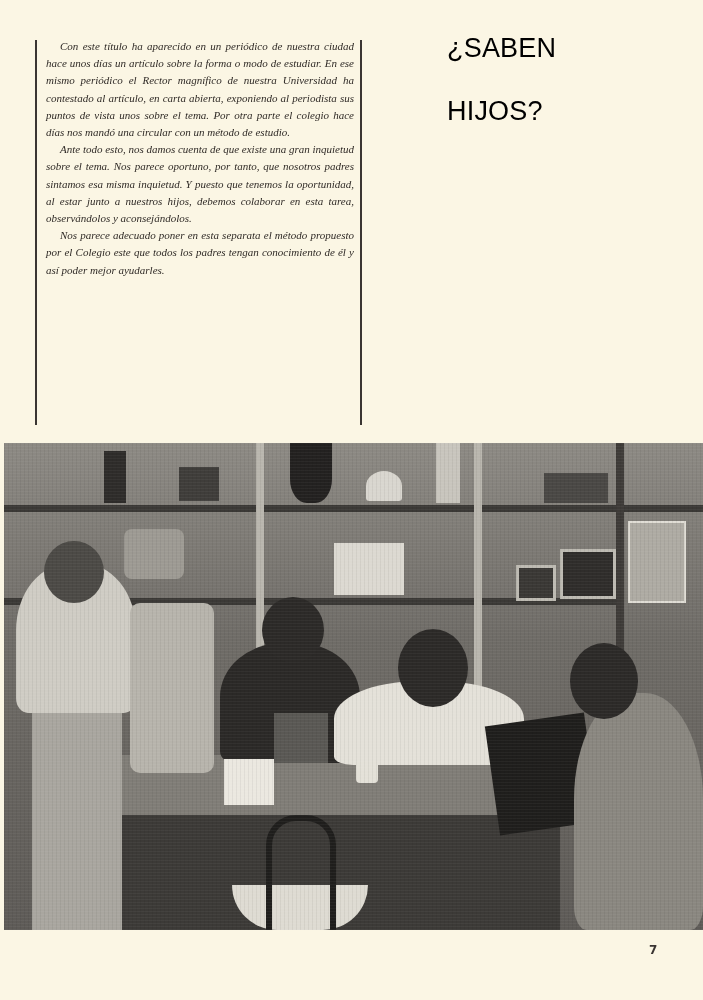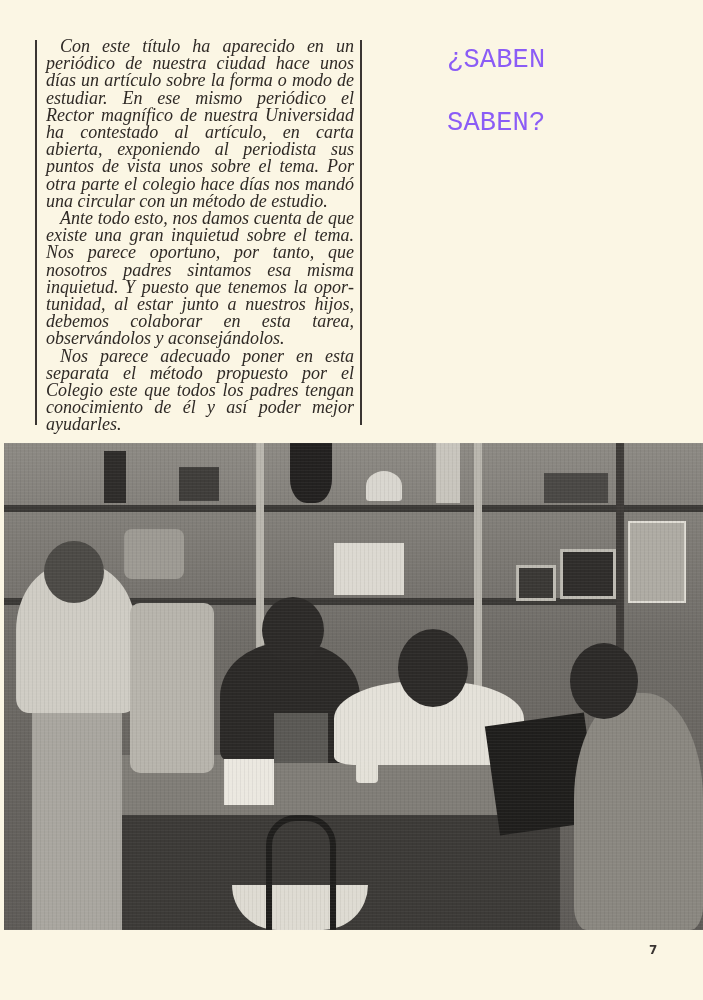--- a/index.html
+++ b/index.html
@@ -7,28 +7,28 @@
     width: 703px; height: 1000px; position: relative; overflow: hidden;
     background: #fbf6e4;
     font-family: "DejaVu Serif", serif;
     color: #2a2622;
   }
   .rule-left { position: absolute; left: 35px; top: 40px; width: 1.6px; height: 385px; background: #3a3532; }
   .rule-right { position: absolute; left: 360px; top: 40px; width: 1.6px; height: 385px; background: #3a3532; }
   .intro {
     position: absolute; left: 46px; top: 38px; width: 308px;
     font-family: "Liberation Serif", serif; font-style: italic;
-    font-size: 18px; line-height: 17.2px; color: #2f2a26;
+    font-size: 11px; line-height: 17.2px; color: #2f2a26;
     text-align: justify; hyphens: manual;
   }
   .intro p { margin: 0; text-indent: 14px; }
   .headline {
-    position: absolute; left: 447px; top: 40px;
-    font-family: Liberation Mono, monospace; font-size: 27px;
-    color: #8b5cf6; letter-spacing: 0.2px;
+    position: absolute; left: 447px; top: 28px;
+    font-family: Liberation Sans, sans-serif; font-size: 27px;
+    color: #000000; letter-spacing: 0.2px;
   }
   .headline div { height: 62.5px; line-height: 40px; }
   .photo {
     position: absolute; left: 4px; top: 443px; width: 699px; height: 487px;
     background: linear-gradient(180deg, #8d8a84 0%, #6f6c67 40%, #5e5b57 100%);
     overflow: hidden;
   }
   .photo .shelf { position: absolute; left: 0; height: 7px; background: #3b3936; }
   .photo .post { position: absolute; top: 0; width: 8px; background: #b9b6ae; }
   .photo .obj { position: absolute; }
@@ -51,21 +51,21 @@
 <div class="rule-right"></div>
 
 <div class="intro">
   <p>Con este título ha aparecido en un periódico de nuestra ciudad hace unos días un artículo sobre la forma o modo de estudiar. En ese mismo perió­dico el Rector magnífico de nuestra Universidad ha contestado al artículo, en carta abierta, exponiendo al periodista sus puntos de vista unos sobre el te­ma. Por otra parte el colegio hace días nos mandó una circular con un método de estudio.</p>
   <p>Ante todo esto, nos damos cuenta de que existe una gran inquietud sobre el tema. Nos parece opor­tuno, por tanto, que nosotros padres sintamos esa misma inquietud. Y puesto que tenemos la opor­tunidad, al estar junto a nuestros hijos, debemos co­laborar en esta tarea, observándolos y aconseján­dolos.</p>
   <p>Nos parece adecuado poner en esta separata el método propuesto por el Colegio este que todos los padres tengan conocimiento de él y así poder mejor ayudarles.</p>
 </div>
 
 <div class="headline">
   <div>¿SABEN</div>
-  <div>SABEN?</div>
+  <div>HIJOS?</div>
 </div>
 
 <div class="photo">
 
   <div class="shelf" style="top:62px; width:699px;"></div>
   <div class="shelf" style="top:155px; width:620px;"></div>
   <div class="post" style="left:252px; height:230px;"></div>
   <div class="post" style="left:470px; height:250px;"></div>
   <div class="post" style="left:612px; height:240px; background:#3e3b38;"></div>
 

